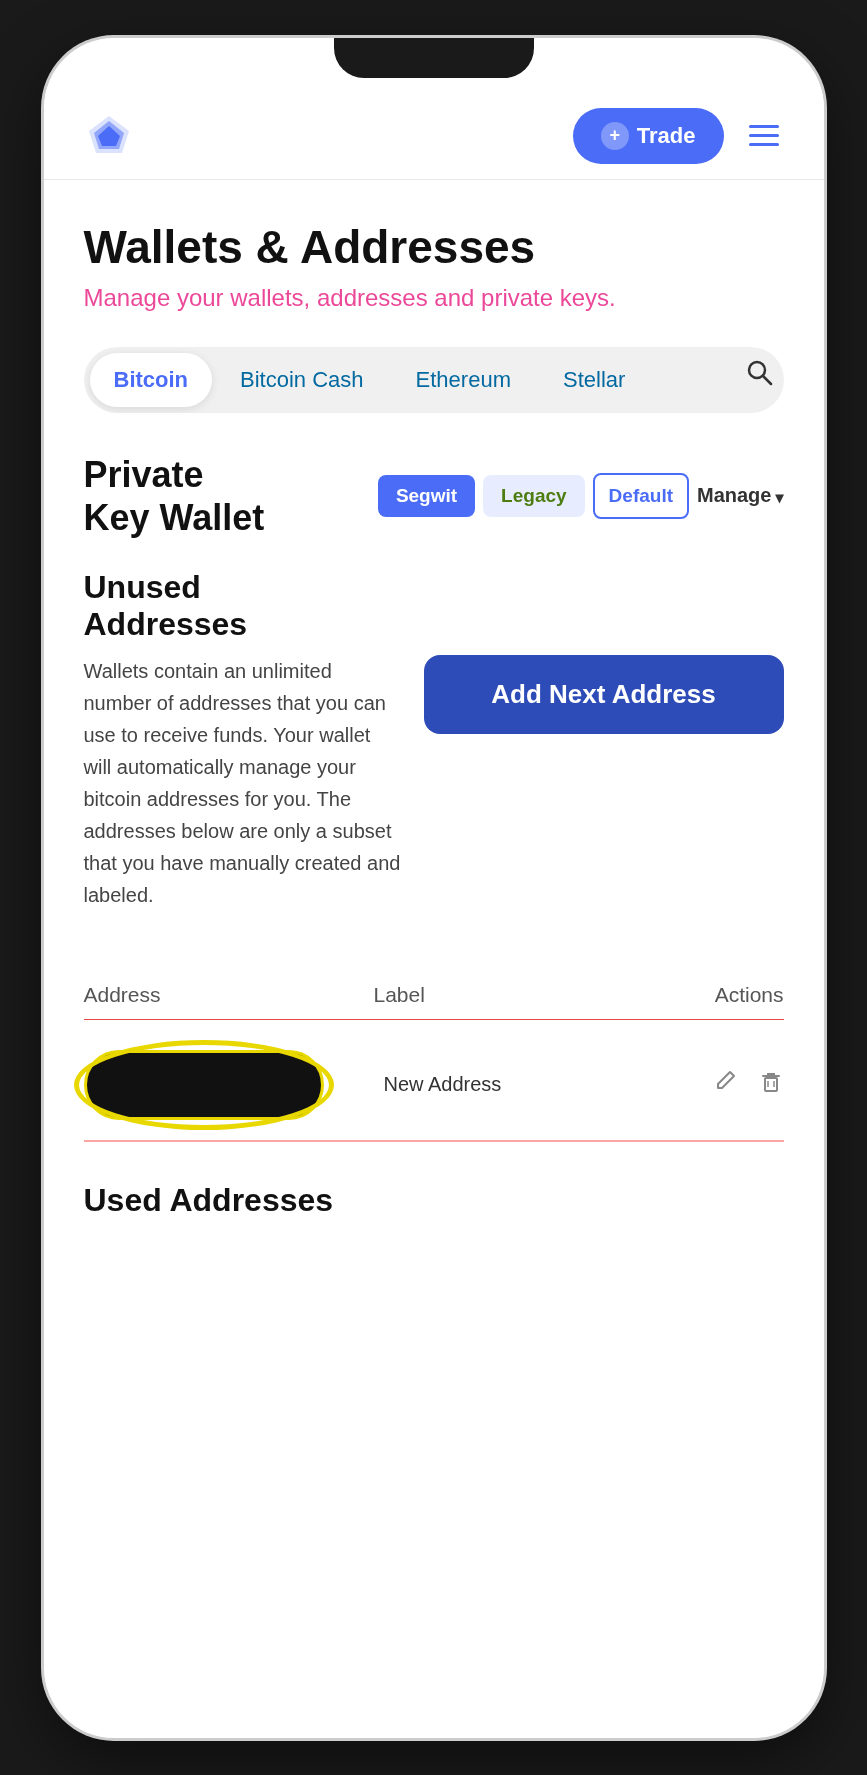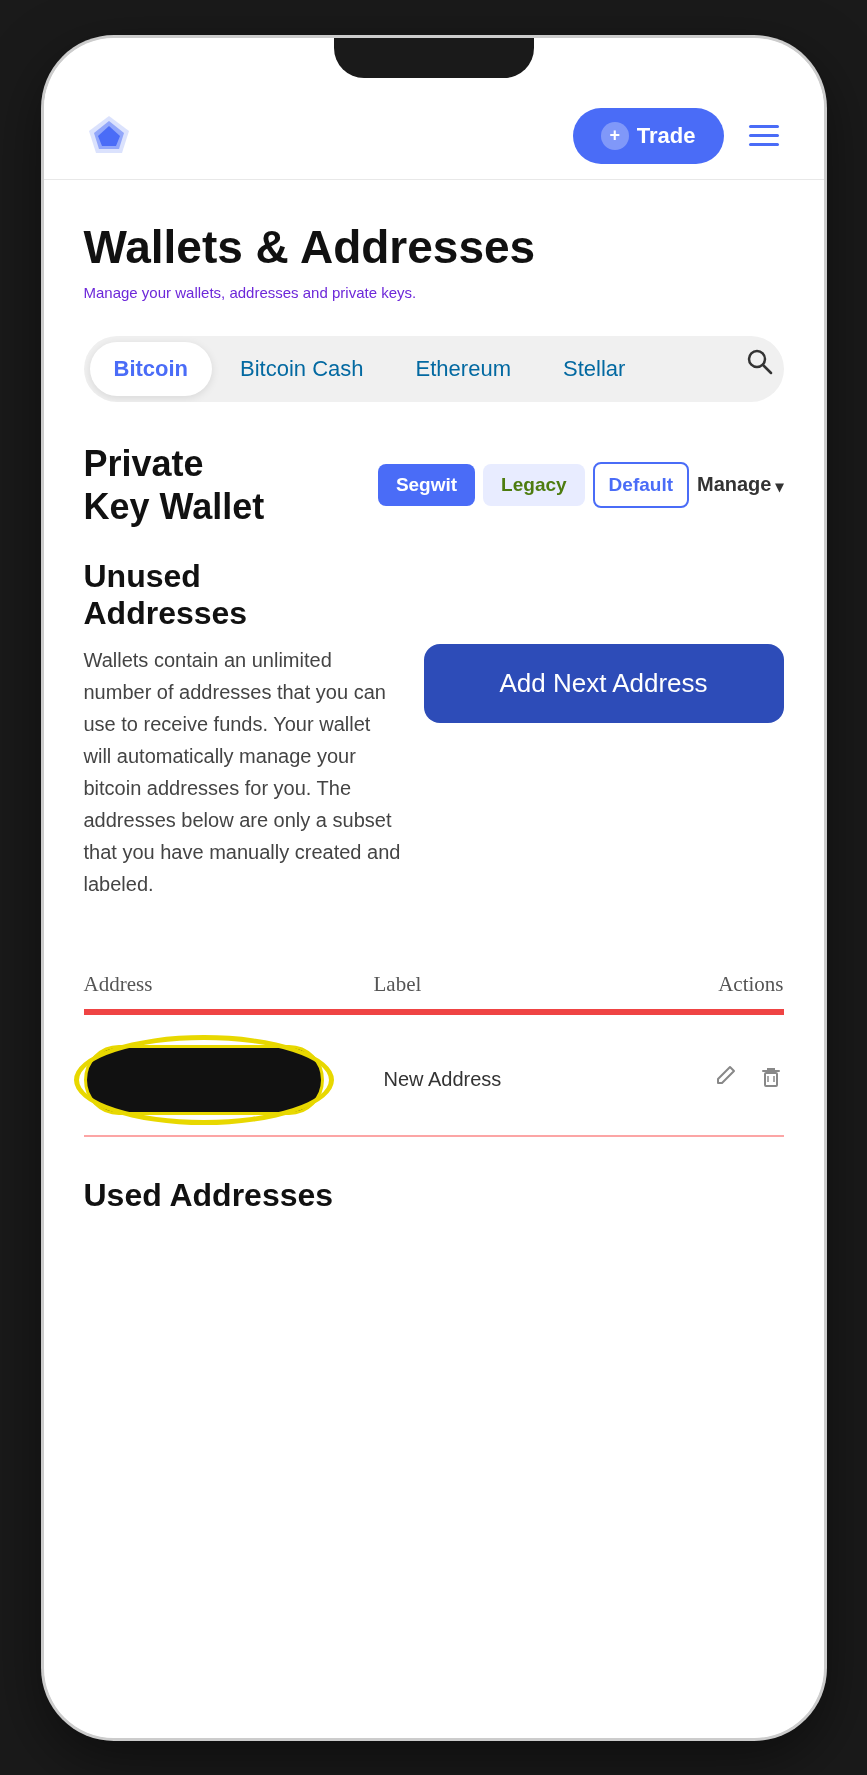--- a/index.html
+++ b/index.html
@@ -125,22 +125,22 @@
     .page-content {
       padding: 40px 40px 40px;
     }
     .page-title {
       font-size: 46px;
       font-weight: 800;
       color: #111;
       margin-bottom: 10px;
     }
     .page-subtitle {
-      font-size: 15px;
-      color: #6d28d9;
+      font-size: 24px;
+      color: #ec4899;
       margin-bottom: 35px;
     }
 
     
     .tabs-container {
       display: flex;
       background: #f0f0f0;
       border-radius: 40px;
       padding: 6px;
       gap: 4px;
@@ -258,33 +258,32 @@
       justify-content: flex-end;
       margin-bottom: 40px;
     }
     .btn-add-address {
       background: #2d4cb8;
       color: #fff;
       border: none;
       border-radius: 16px;
       padding: 24px 38px;
       font-size: 26px;
-      font-weight: 400;
+      font-weight: 700;
       cursor: pointer;
       min-width: 360px;
     }
 
     
     .table-header {
       display: grid;
       grid-template-columns: 1fr 1fr 120px;
       padding: 12px 0;
-      border-bottom: 6px solid #ef4444;
+      border-bottom: 1px solid #ef4444;
       margin-bottom: 10px;
-      font-family: Liberation Serif, serif;
     }
     .table-header-cell {
       font-size: 21px;
       color: #555;
       font-weight: 500;
     }
     .table-row {
       display: grid;
       grid-template-columns: 1fr 1fr 120px;
       align-items: center;

